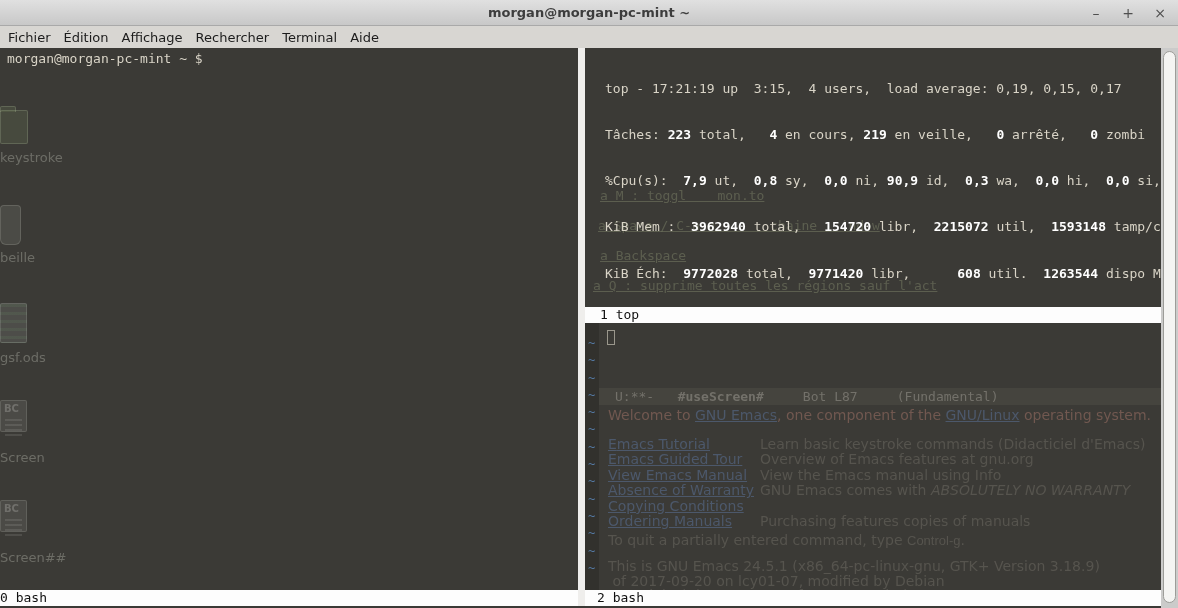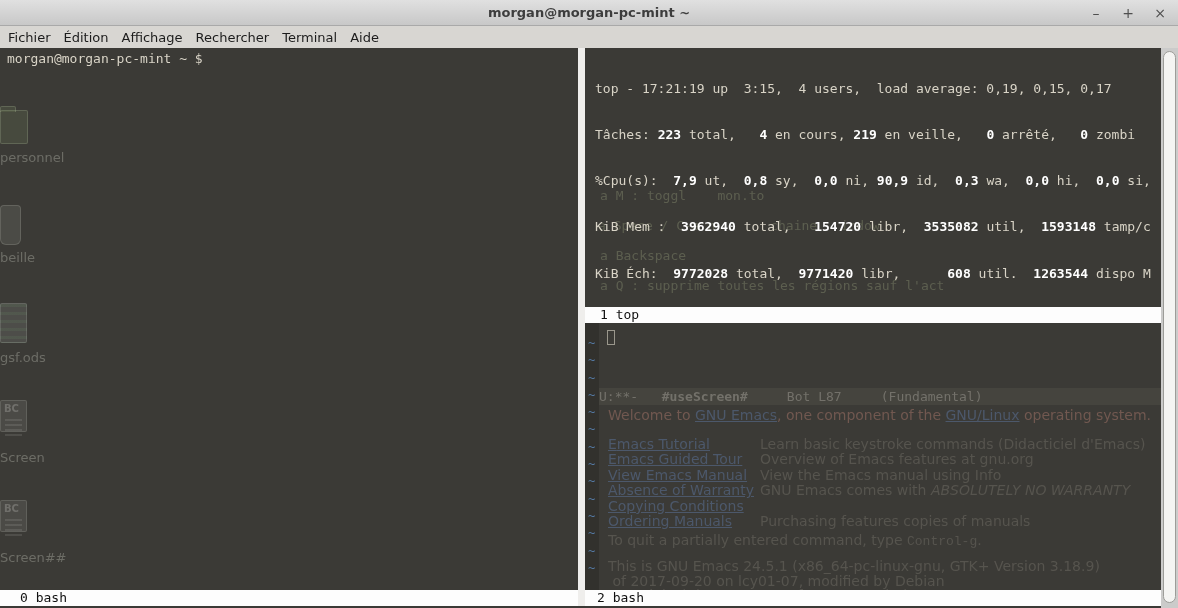--- a/index.html
+++ b/index.html
@@ -29,56 +29,56 @@
   .menuitem{font-size:13px;color:var(--menubar_fg);padding:2px 11px 2px 0;margin-right:2px;}
   
   .term{position:absolute;left:0;top:48px;right:0;bottom:0;background:var(--term_bg);overflow:hidden;}
   .prompt{position:absolute;left:7px;top:3px;font:13px/15.4px "DejaVu Sans Mono",monospace;
     color:var(--term_fg);white-space:pre;}
   .divider{position:absolute;left:578px;top:0;width:7px;height:558px;background:var(--divider);}
   
   .rtop{position:absolute;left:585px;top:0;width:576px;height:259px;overflow:hidden;}
   .toplines{position:absolute;left:0;top:2px;right:0;font:13px/15.4px "DejaVu Sans Mono",monospace;
     color:var(--term_fg);white-space:pre;}
-  .tline{height:15.4px;padding-left:10px;}
+  .tline{height:15.4px;padding-left:20px;}
   .tline .b{font-weight:700;color:var(--bold_fg);}
   .caption{position:absolute;left:585px;width:576px;height:16px;background:var(--bar_bg);
     color:var(--bar_fg);font:13px/16px "DejaVu Sans Mono",monospace;white-space:pre;}
   .cap-top{top:259px;padding-left:15px;}
-  .cap-l{left:0;width:578px;top:542px;padding-left:20px;position:absolute;background:var(--bar_bg);
+  .cap-l{left:0;width:578px;top:542px;position:absolute;background:var(--bar_bg);
     color:var(--bar_fg);font:13px/16px "DejaVu Sans Mono",monospace;height:16px;}
   .cap-r{top:542px;padding-left:12px;}
   
   .epane{position:absolute;left:585px;top:275px;width:576px;height:267px;overflow:hidden;}
   .fringe{position:absolute;left:0;top:0;bottom:0;width:14px;background:#32312d;}
   .fringe pre{font:12px/17.3px "DejaVu Sans Mono",monospace;color:var(--tilde_fg);
     padding:12px 0 0 3px;white-space:pre;}
   .ecursor{position:absolute;left:22px;top:7px;width:8px;height:15px;border:1px solid #9a978c;}
   .modeline{position:absolute;left:14px;right:0;top:65px;height:17px;background:var(--modeline_bg);
-    color:var(--modeline_fg);font:13px/17px "DejaVu Sans Mono",monospace;white-space:pre;padding-left:0;}
+    color:var(--modeline_fg);font:13px/17px "DejaVu Sans Mono",monospace;white-space:pre;padding-left:16px;}
   .modeline .b{font-weight:700;color:inherit;}
   .etext{position:absolute;font-size:14px;color:var(--emacs_fg);white-space:pre;text-align:center;}
   .etext .u{text-decoration:underline;color:var(--link_fg);}
   .etext .i{font-style:italic;}
-  .etext .m{font-family:Liberation Mono, monospace;font-size:13px;}
+  .etext .m{font-family:Liberation Sans, sans-serif;font-size:13px;}
   .welcome{left:23px;top:84px;color:var(--welcome_fg);}
   .emenu{position:absolute;left:23px;top:113px;font-size:14px;color:var(--emacs_fg);}
   .erow{display:flex;height:15.45px;white-space:pre;}
   .elink{width:152px;flex:none;}
   .elink .u,.elink span{text-decoration:underline;color:var(--link_fg);}
   .equit{left:23px;top:209px;}
   .etail1{left:23px;top:235px;} .etail2{left:23px;top:250px;} .etail3{left:23px;top:264px;}
   
   .scrollbar{position:absolute;right:0;top:0;width:17px;height:560px;background:var(--scroll_track);}
   .thumb{position:absolute;left:2px;right:2px;top:3px;bottom:5px;background:var(--scroll_thumb);
     border:1px solid var(--scroll_border);border-radius:8px;}
   
   .ghost{position:absolute;pointer-events:none;}
   .g-label{font-size:13px;color:rgba(213,216,202,0.32);white-space:nowrap;}
-  .g-help{font:13px/15px "DejaVu Sans Mono",monospace;color:rgba(168,178,140,0.30);white-space:pre;}
+  .g-help{font:13px/15px "DejaVu Sans Mono",monospace;color:rgba(168,178,140,0.30);white-space:pre;text-decoration:underline;}
   .icon-folder{width:28px;height:34px;background:rgba(130,150,100,0.18);
     border:1px solid rgba(200,215,180,0.20);border-radius:2px;position:relative;}
   .icon-folder:before{content:"";position:absolute;left:-1px;top:-5px;width:14px;height:5px;
     background:rgba(130,150,100,0.18);border:1px solid rgba(200,215,180,0.20);border-bottom:none;border-radius:2px 2px 0 0;}
   .icon-trash{width:21px;height:40px;background:rgba(185,190,180,0.13);
     border:1px solid rgba(210,210,205,0.18);border-radius:4px 4px 6px 6px;}
   .icon-sheet{width:27px;height:40px;background:rgba(215,220,210,0.12);
     border:1px solid rgba(220,225,215,0.16);border-radius:2px;
     background-image:repeating-linear-gradient(rgba(110,160,110,0.12) 0 3px,transparent 3px 8px);}
   .icon-doc{width:27px;height:32px;background:rgba(208,208,202,0.11);
@@ -108,21 +108,21 @@
     <span class="menuitem">Rechercher</span>
     <span class="menuitem">Terminal</span>
     <span class="menuitem">Aide</span>
   </div>
 
   <div class="term">
 
     <div class="ghost" style="left:0;top:62px">
         <div class="icon-folder"></div>
       </div>
-    <div class="ghost g-label" style="left:0;top:102px">personnel</div>
+    <div class="ghost g-label" style="left:0;top:102px">keystroke</div>
     <div class="ghost" style="left:0;top:157px">
         <div class="icon-trash"></div>
       </div>
     <div class="ghost g-label" style="left:0;top:202px">beille</div>
     <div class="ghost" style="left:0;top:255px">
         <div class="icon-sheet"></div>
       </div>
     <div class="ghost g-label" style="left:0;top:302px">gsf.ods</div>
     <div class="ghost" style="left:0;top:352px">
         <div class="icon-doc">BC</div>
@@ -135,27 +135,27 @@
 
     <pre class="prompt">morgan@morgan-pc-mint ~ $</pre>
 
     <div class="divider"></div>
 
     <div class="rtop">
 
       <div class="ghost g-help" style="left:15px;top:140px">a M : toggl    mon.to</div>
       <div class="ghost g-help" style="left:13px;top:170px">a Space / C-a n       chaine   indow</div>
       <div class="ghost g-help" style="left:15px;top:200px">a Backspace</div>
-      <div class="ghost g-help" style="left:15px;top:230px">a Q : supprime toutes les régions sauf l'act</div>
+      <div class="ghost g-help" style="left:8px;top:230px">a Q : supprime toutes les régions sauf l'act</div>
 
       <div class="toplines">
         <div class="tline"><span>top - 17:21:19 up  3:15,  4 users,  load average: 0,19, 0,15, 0,17</span></div>
         <div class="tline"><span>Tâches: </span><span class="b">223</span><span> total,   </span><span class="b">4</span><span> en cours, </span><span class="b">219</span><span> en veille,   </span><span class="b">0</span><span> arrêté,   </span><span class="b">0</span><span> zombi</span></div>
         <div class="tline"><span>%Cpu(s):  </span><span class="b">7,9</span><span> ut,  </span><span class="b">0,8</span><span> sy,  </span><span class="b">0,0</span><span> ni, </span><span class="b">90,9</span><span> id,  </span><span class="b">0,3</span><span> wa,  </span><span class="b">0,0</span><span> hi,  </span><span class="b">0,0</span><span> si,</span></div>
-        <div class="tline"><span>KiB Mem :  </span><span class="b">3962940</span><span> total,   </span><span class="b">154720</span><span> libr,  </span><span class="b">3535082</span><span> util,  </span><span class="b">1593148</span><span> tamp/c</span></div>
+        <div class="tline"><span>KiB Mem :  </span><span class="b">3962940</span><span> total,   </span><span class="b">154720</span><span> libr,  </span><span class="b">2215072</span><span> util,  </span><span class="b">1593148</span><span> tamp/c</span></div>
         <div class="tline"><span>KiB Éch:  </span><span class="b">9772028</span><span> total,  </span><span class="b">9771420</span><span> libr,      </span><span class="b">608</span><span> util.  </span><span class="b">1263544</span><span> dispo M</span></div>
         
         
         
         
         
         
         
         
         

